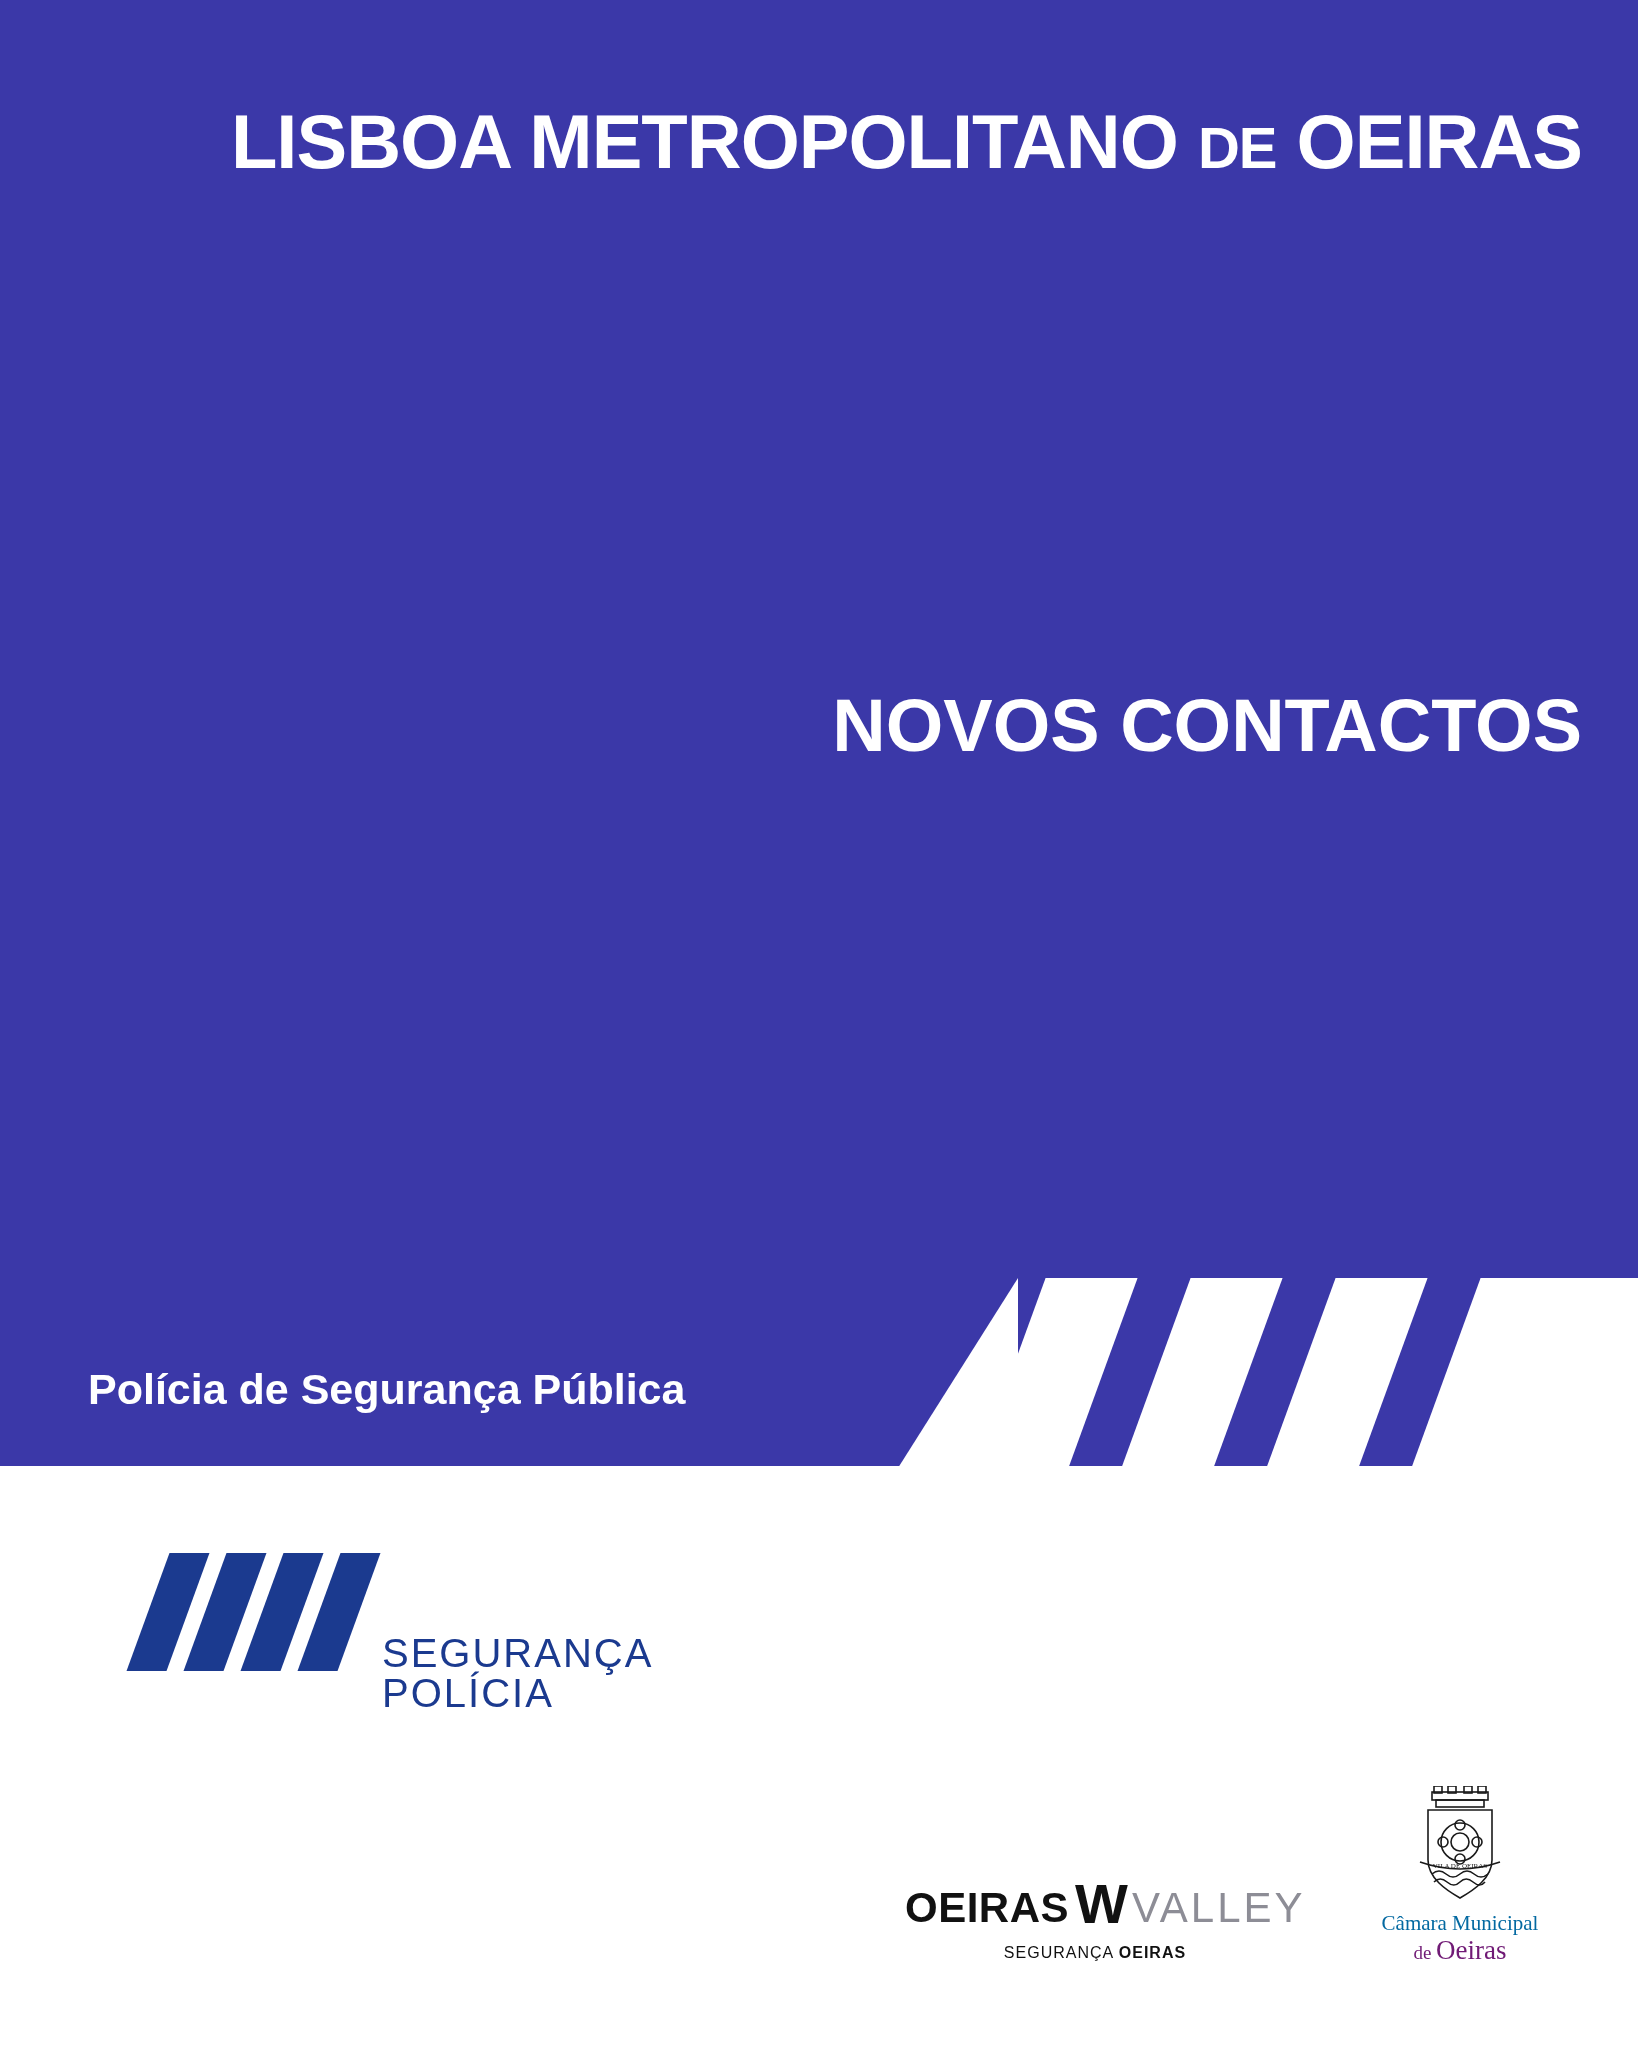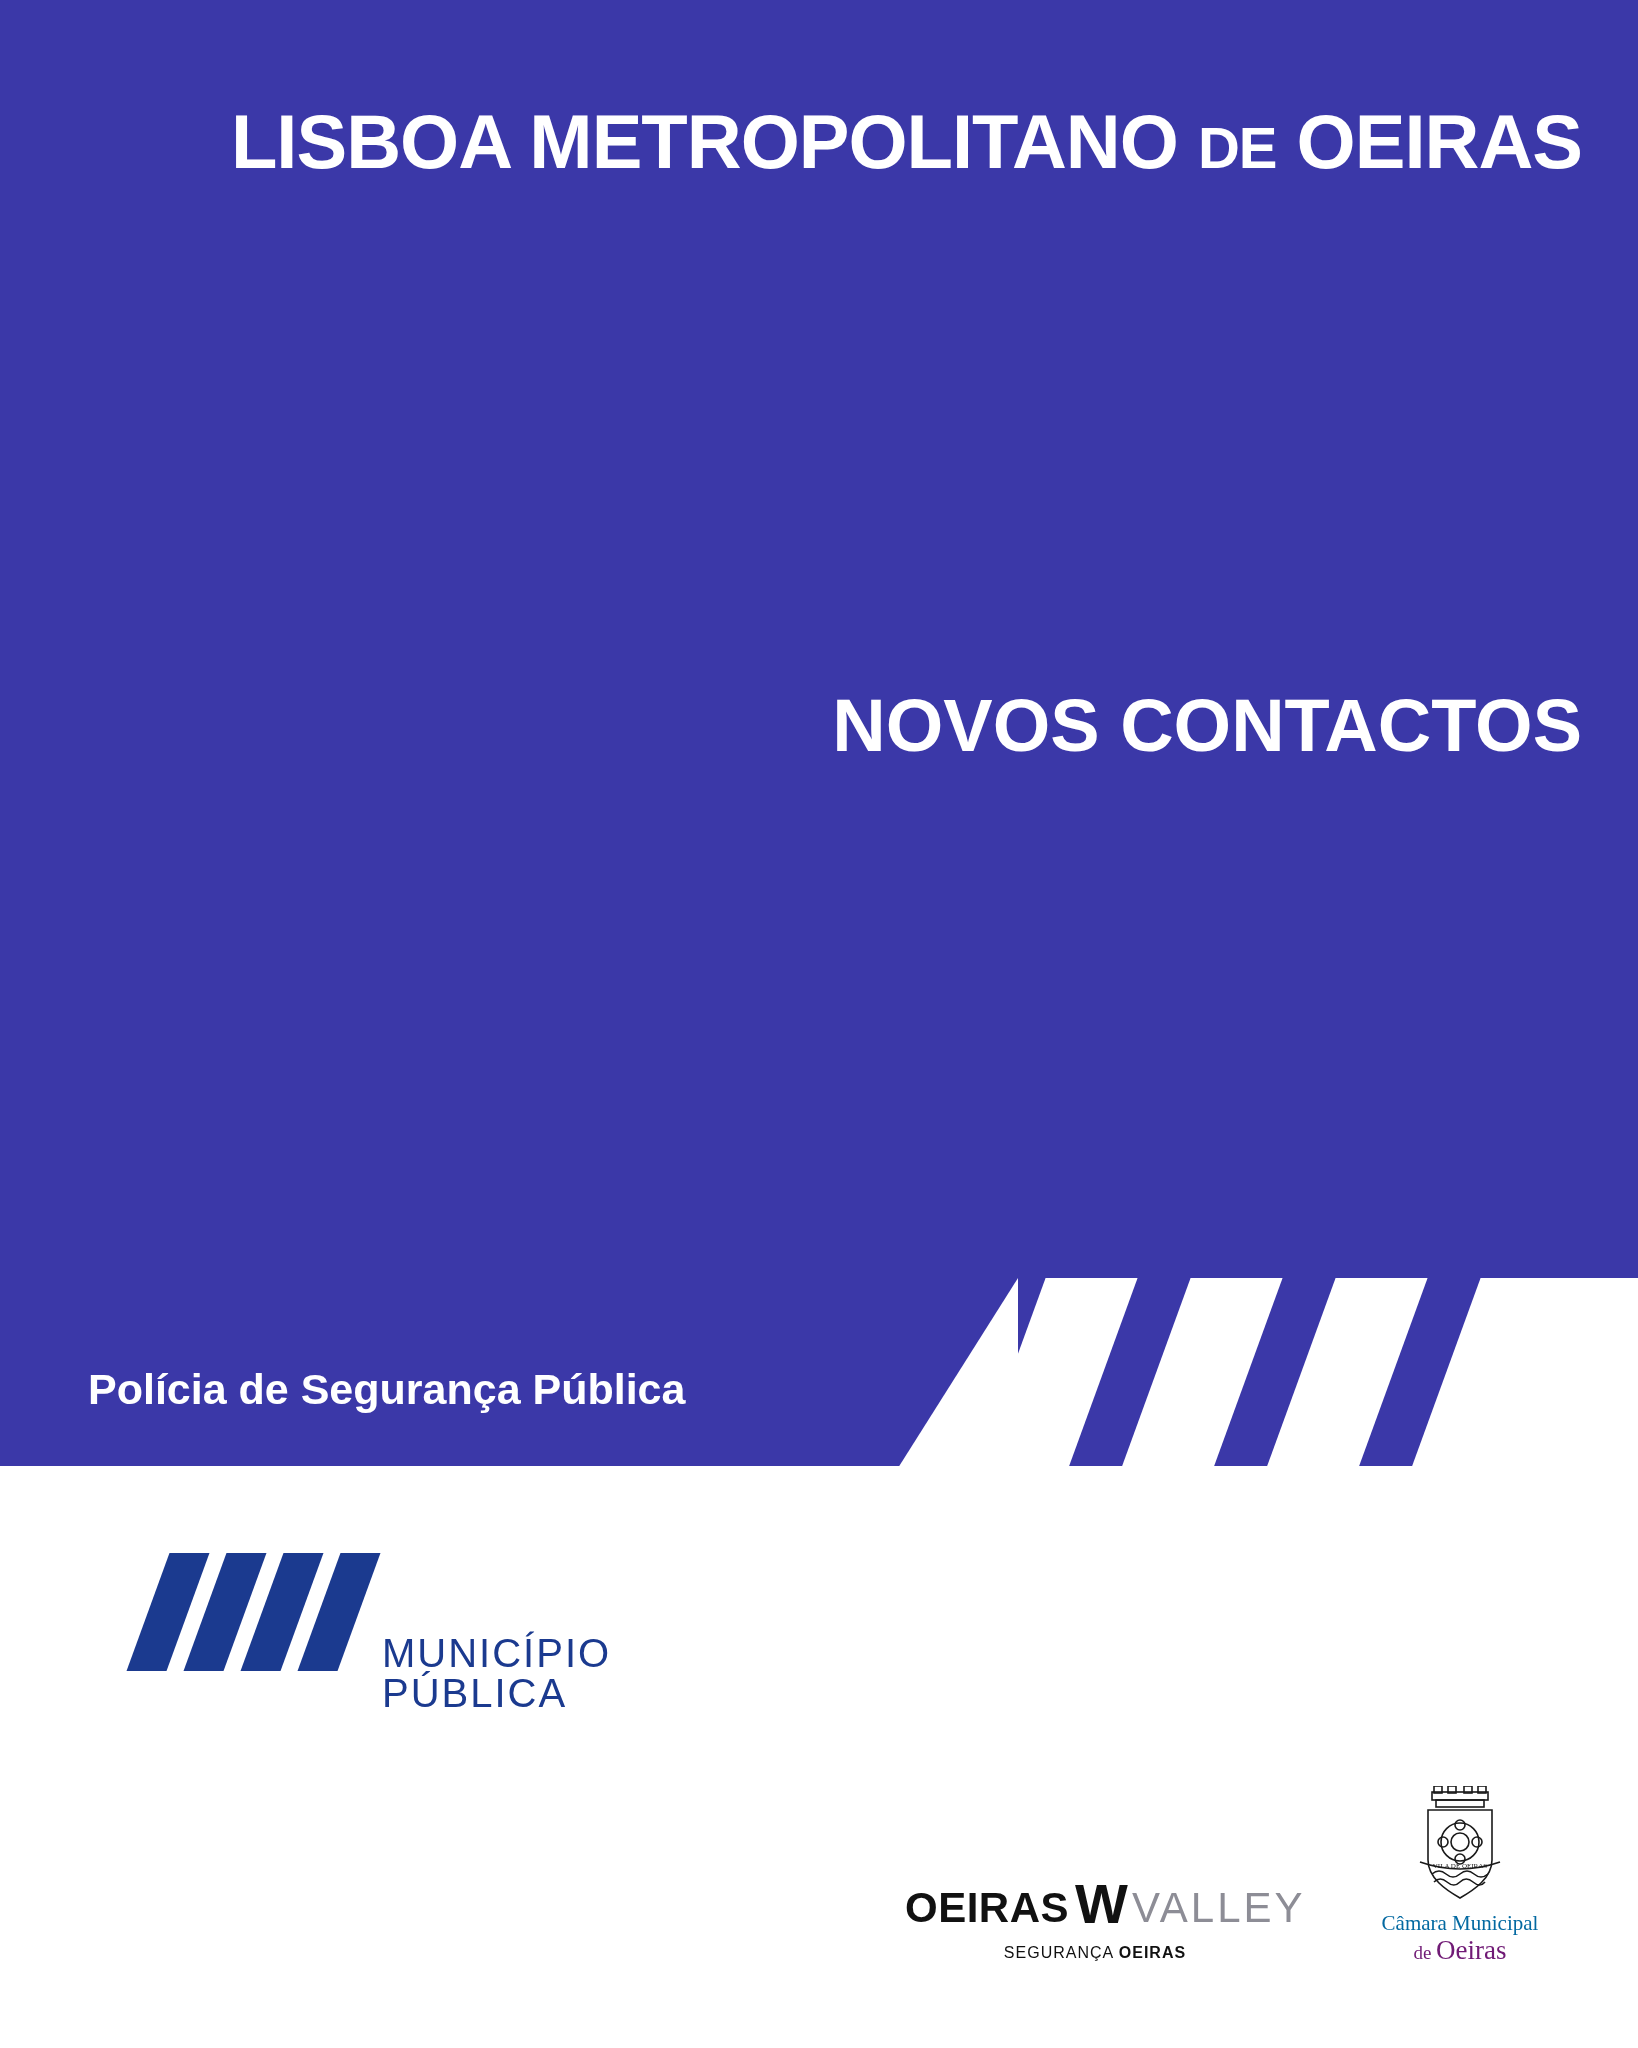--- a/index.html
+++ b/index.html
@@ -247,21 +247,21 @@
   </div>
 </div>
 
 <div class="psp-logo">
   <div class="slashes">
     <i></i>
       <i></i>
       <i></i>
       <i></i>
   </div>
-  <div class="sub">MUNICÍPIO PÚBLICA</div>
+  <div class="sub">SEGURANÇA POLÍCIA</div>
 </div>
 
 <div class="oeiras-valley">
   <div class="ov-row">
     <span class="ov-oeiras">OEIRAS</span>
     <span class="ov-mark">W</span>
     <span class="ov-valley">VALLEY</span>
   </div>
   <div class="ov-caption">
     <span>SEGURANÇA </span><b>OEIRAS</b>

